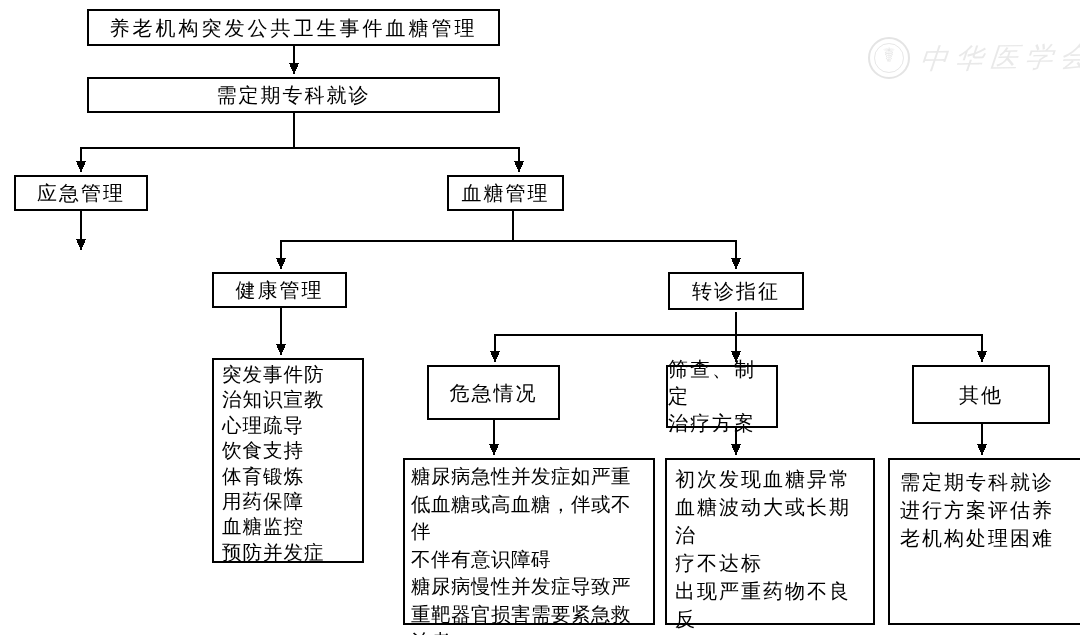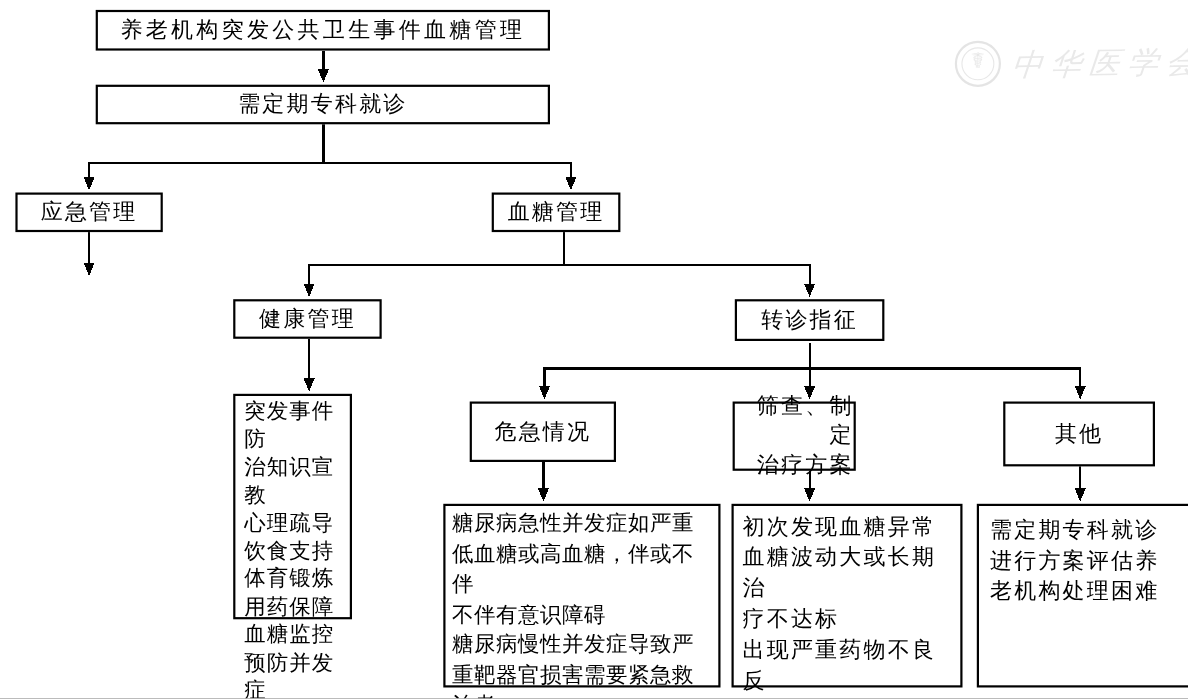--- a/index.html
+++ b/index.html
@@ -15,21 +15,21 @@
   #connectors polygon{fill:#000;stroke:none;}
   .node{
     position:absolute;
     box-sizing:border-box;
     border:2px solid #000;
     background:#fff;
     color:#000;
     display:flex;
     align-items:center;
     justify-content:center;
-    text-align:right;
+    text-align:left;
     font-size:20px;
     letter-spacing:2px;
     line-height:1.3;
   }
   .node.title{letter-spacing:3px;}
   .multiline{white-space:pre-line;}
   .detail{
     align-items:flex-start;
     justify-content:flex-start;
     text-align:left;
@@ -164,21 +164,21 @@
 
 
   <div class="node" style="left:447px;top:175px;width:117px;height:36px;">
     <span>血糖管理</span>
   </div>
 
   <div class="node" style="left:212px;top:272px;width:135px;height:36px;">
     <span>健康管理</span>
   </div>
 
-  <div class="node detail health-detail multiline" style="left:212px;top:358px;width:108px;height:205px;">突发事件防
+  <div class="node detail health-detail multiline" style="left:212px;top:358px;width:152px;height:205px;">突发事件防
 治知识宣教
 心理疏导
 饮食支持
 体育锻炼
 用药保障
 血糖监控
 预防并发症</div>
 
   <div class="node" style="left:668px;top:272px;width:136px;height:38px;">
     <span>转诊指征</span>

